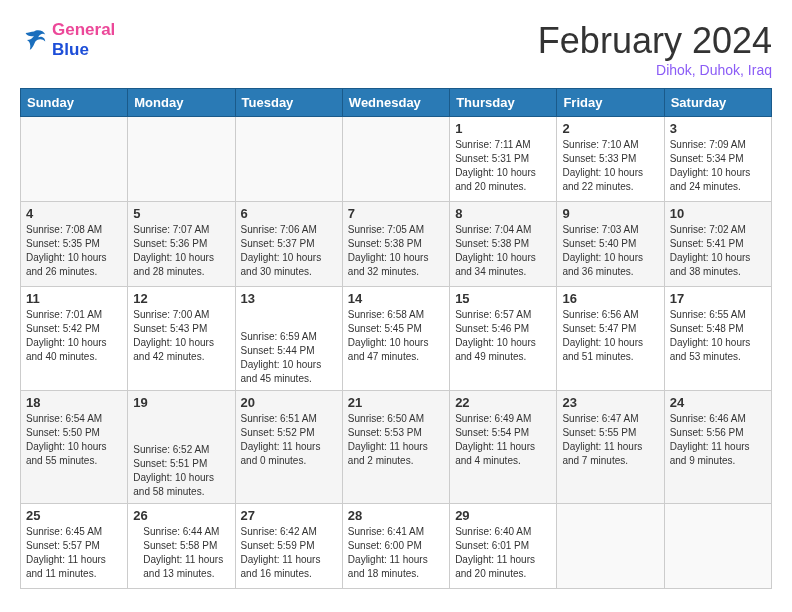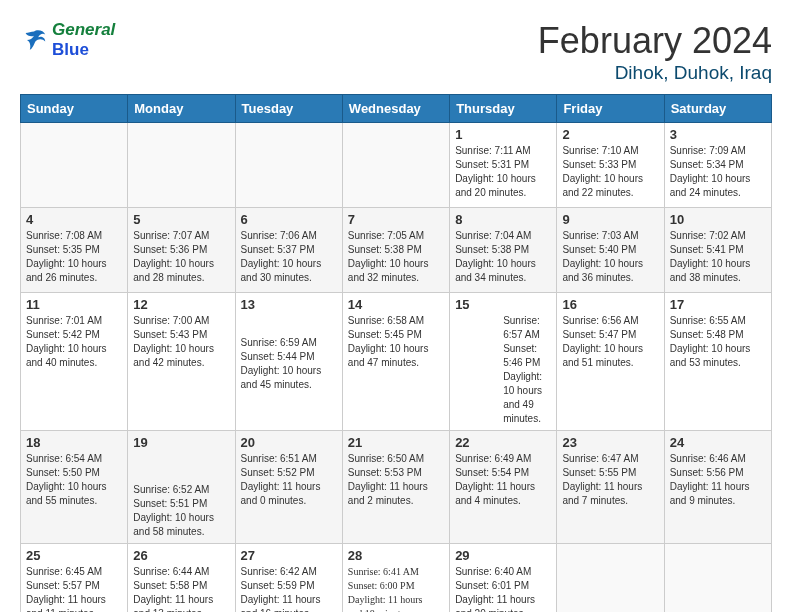--- a/index.html
+++ b/index.html
@@ -27,22 +27,22 @@
     }
     .title-block {
       text-align: right;
     }
     .month-title {
       font-size: 36px;
       color: #333;
       font-weight: normal;
     }
     .location {
-      font-size: 19px;
-      color: #0c4a6e;
+      font-size: 14px;
+      color: #8b5cf6;
     }
     .calendar {
       width: 100%;
       border-collapse: collapse;
       font-size: 11px;
     }
     .calendar th {
       background-color: #2a7ab5;
       color: white;
       text-align: left;
@@ -82,21 +82,21 @@
   </style>
 </head>
 <body>
 
 <div class="header">
   <div class="logo">
     <svg class="logo-bird" viewBox="0 0 40 40" xmlns="http://www.w3.org/2000/svg">
       <path d="M20 8 C24 4, 34 6, 36 12 C32 10, 28 12, 26 16 C30 14, 36 16, 36 22 C32 18, 26 18, 22 22 C20 26, 18 32, 14 34 C16 28, 14 22, 10 20 C14 20, 18 18, 20 14 C16 16, 10 14, 8 10 C12 10, 16 8, 20 8Z" fill="#1a6ebd"></path>
     </svg>
     <div>
-      <div style="font-size:17px;font-weight:bold;color:#15803d;font-style:italic;">General</div>
+      <div style="font-size:17px;font-weight:bold;color:#ec4899;">General</div>
       <div style="font-size:17px;font-weight:bold;color:#1d4ed8;">Blue</div>
     </div>
   </div>
   <div class="title-block">
     <div class="month-title">February 2024</div>
     <div class="location">Dihok, Duhok, Iraq</div>
   </div>
 </div>
 
 <table class="calendar">
@@ -214,21 +214,21 @@
         </td>
         <td>
           <span class="day-number">14</span>
           <div class="day-info" style="white-space: pre-line;">Sunrise: 6:58 AM
 Sunset: 5:45 PM
 Daylight: 10 hours
 and 47 minutes.</div>
         </td>
         <td>
           <span class="day-number">15</span>
-          <div class="day-info" style="white-space: pre-line; margin-left: 48px;">Sunrise: 6:57 AM
+          <div class="day-info" style="white-space: pre-line;">Sunrise: 6:57 AM
 Sunset: 5:46 PM
 Daylight: 10 hours
 and 49 minutes.</div>
         </td>
         <td>
           <span class="day-number">16</span>
           <div class="day-info" style="white-space: pre-line;">Sunrise: 6:56 AM
 Sunset: 5:47 PM
 Daylight: 10 hours
 and 51 minutes.</div>
@@ -295,35 +295,35 @@
       <tr>
         <td>
           <span class="day-number">25</span>
           <div class="day-info" style="white-space: pre-line;">Sunrise: 6:45 AM
 Sunset: 5:57 PM
 Daylight: 11 hours
 and 11 minutes.</div>
         </td>
         <td>
           <span class="day-number">26</span>
-          <div class="day-info" style="white-space: pre-line;">Sunrise: 6:44 AM
+          <div class="day-info" style="white-space: pre-line; margin-left: 10px;">Sunrise: 6:44 AM
 Sunset: 5:58 PM
 Daylight: 11 hours
 and 13 minutes.</div>
         </td>
         <td>
           <span class="day-number">27</span>
           <div class="day-info" style="white-space: pre-line;">Sunrise: 6:42 AM
 Sunset: 5:59 PM
 Daylight: 11 hours
 and 16 minutes.</div>
         </td>
         <td>
           <span class="day-number">28</span>
-          <div class="day-info" style="white-space: pre-line; font-family: Liberation Serif, serif;">Sunrise: 6:41 AM
+          <div class="day-info" style="white-space: pre-line;">Sunrise: 6:41 AM
 Sunset: 6:00 PM
 Daylight: 11 hours
 and 18 minutes.</div>
         </td>
         <td>
           <span class="day-number">29</span>
           <div class="day-info" style="white-space: pre-line;">Sunrise: 6:40 AM
 Sunset: 6:01 PM
 Daylight: 11 hours
 and 20 minutes.</div>

